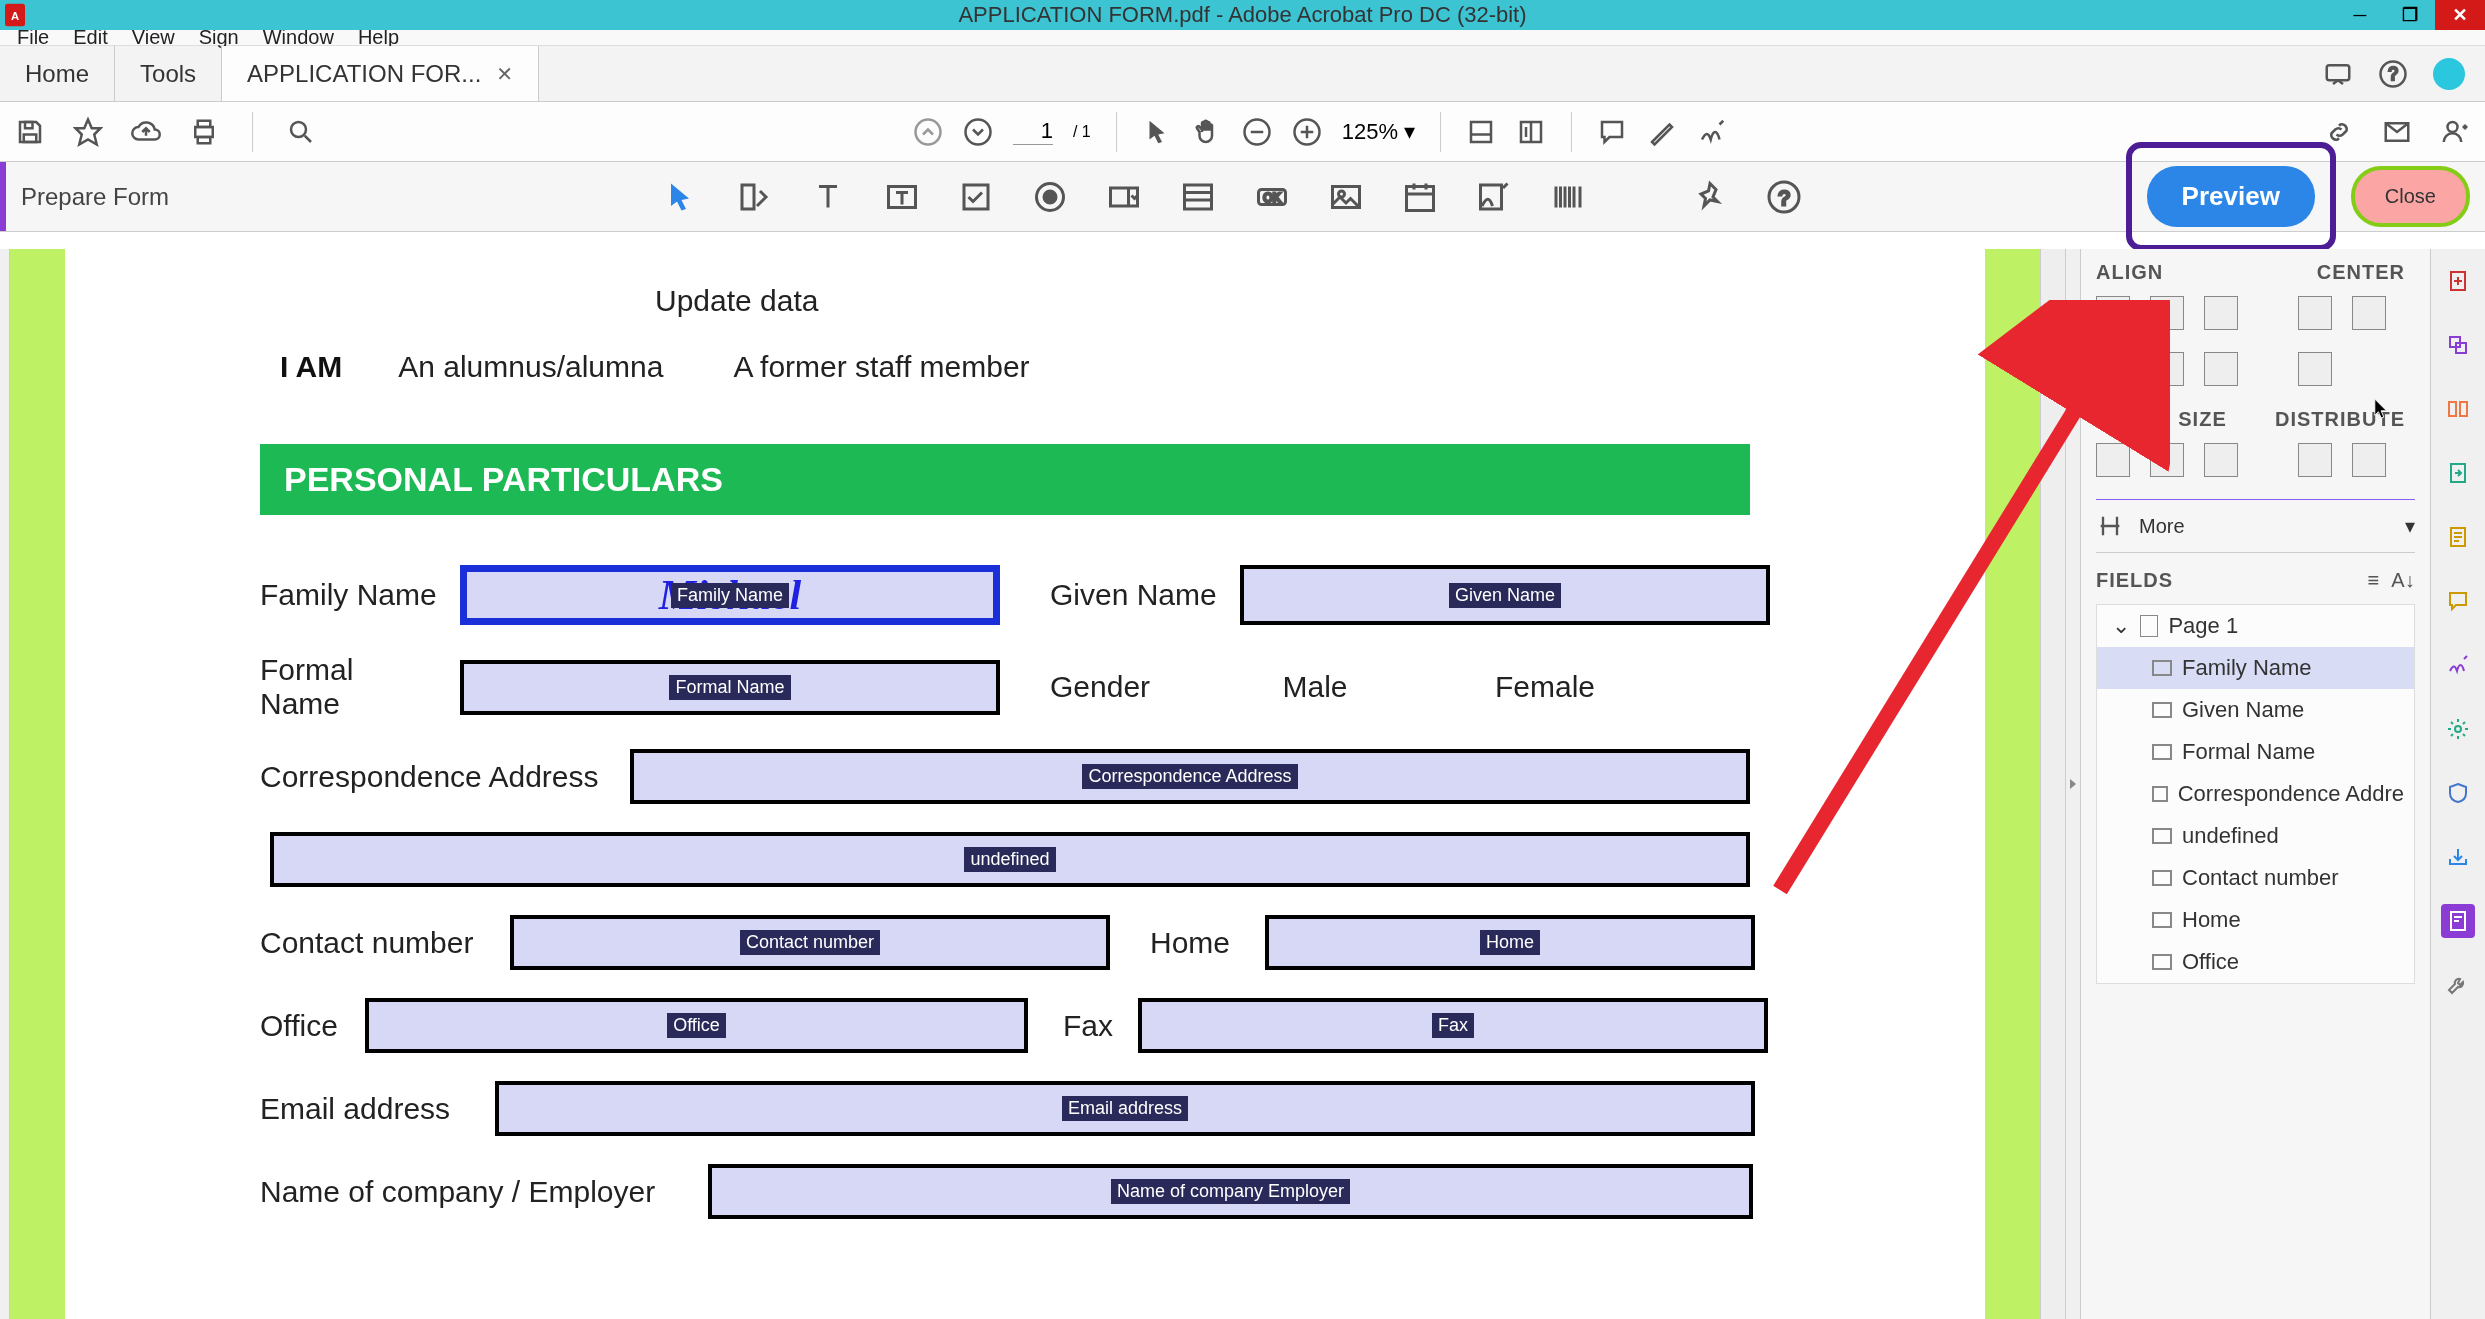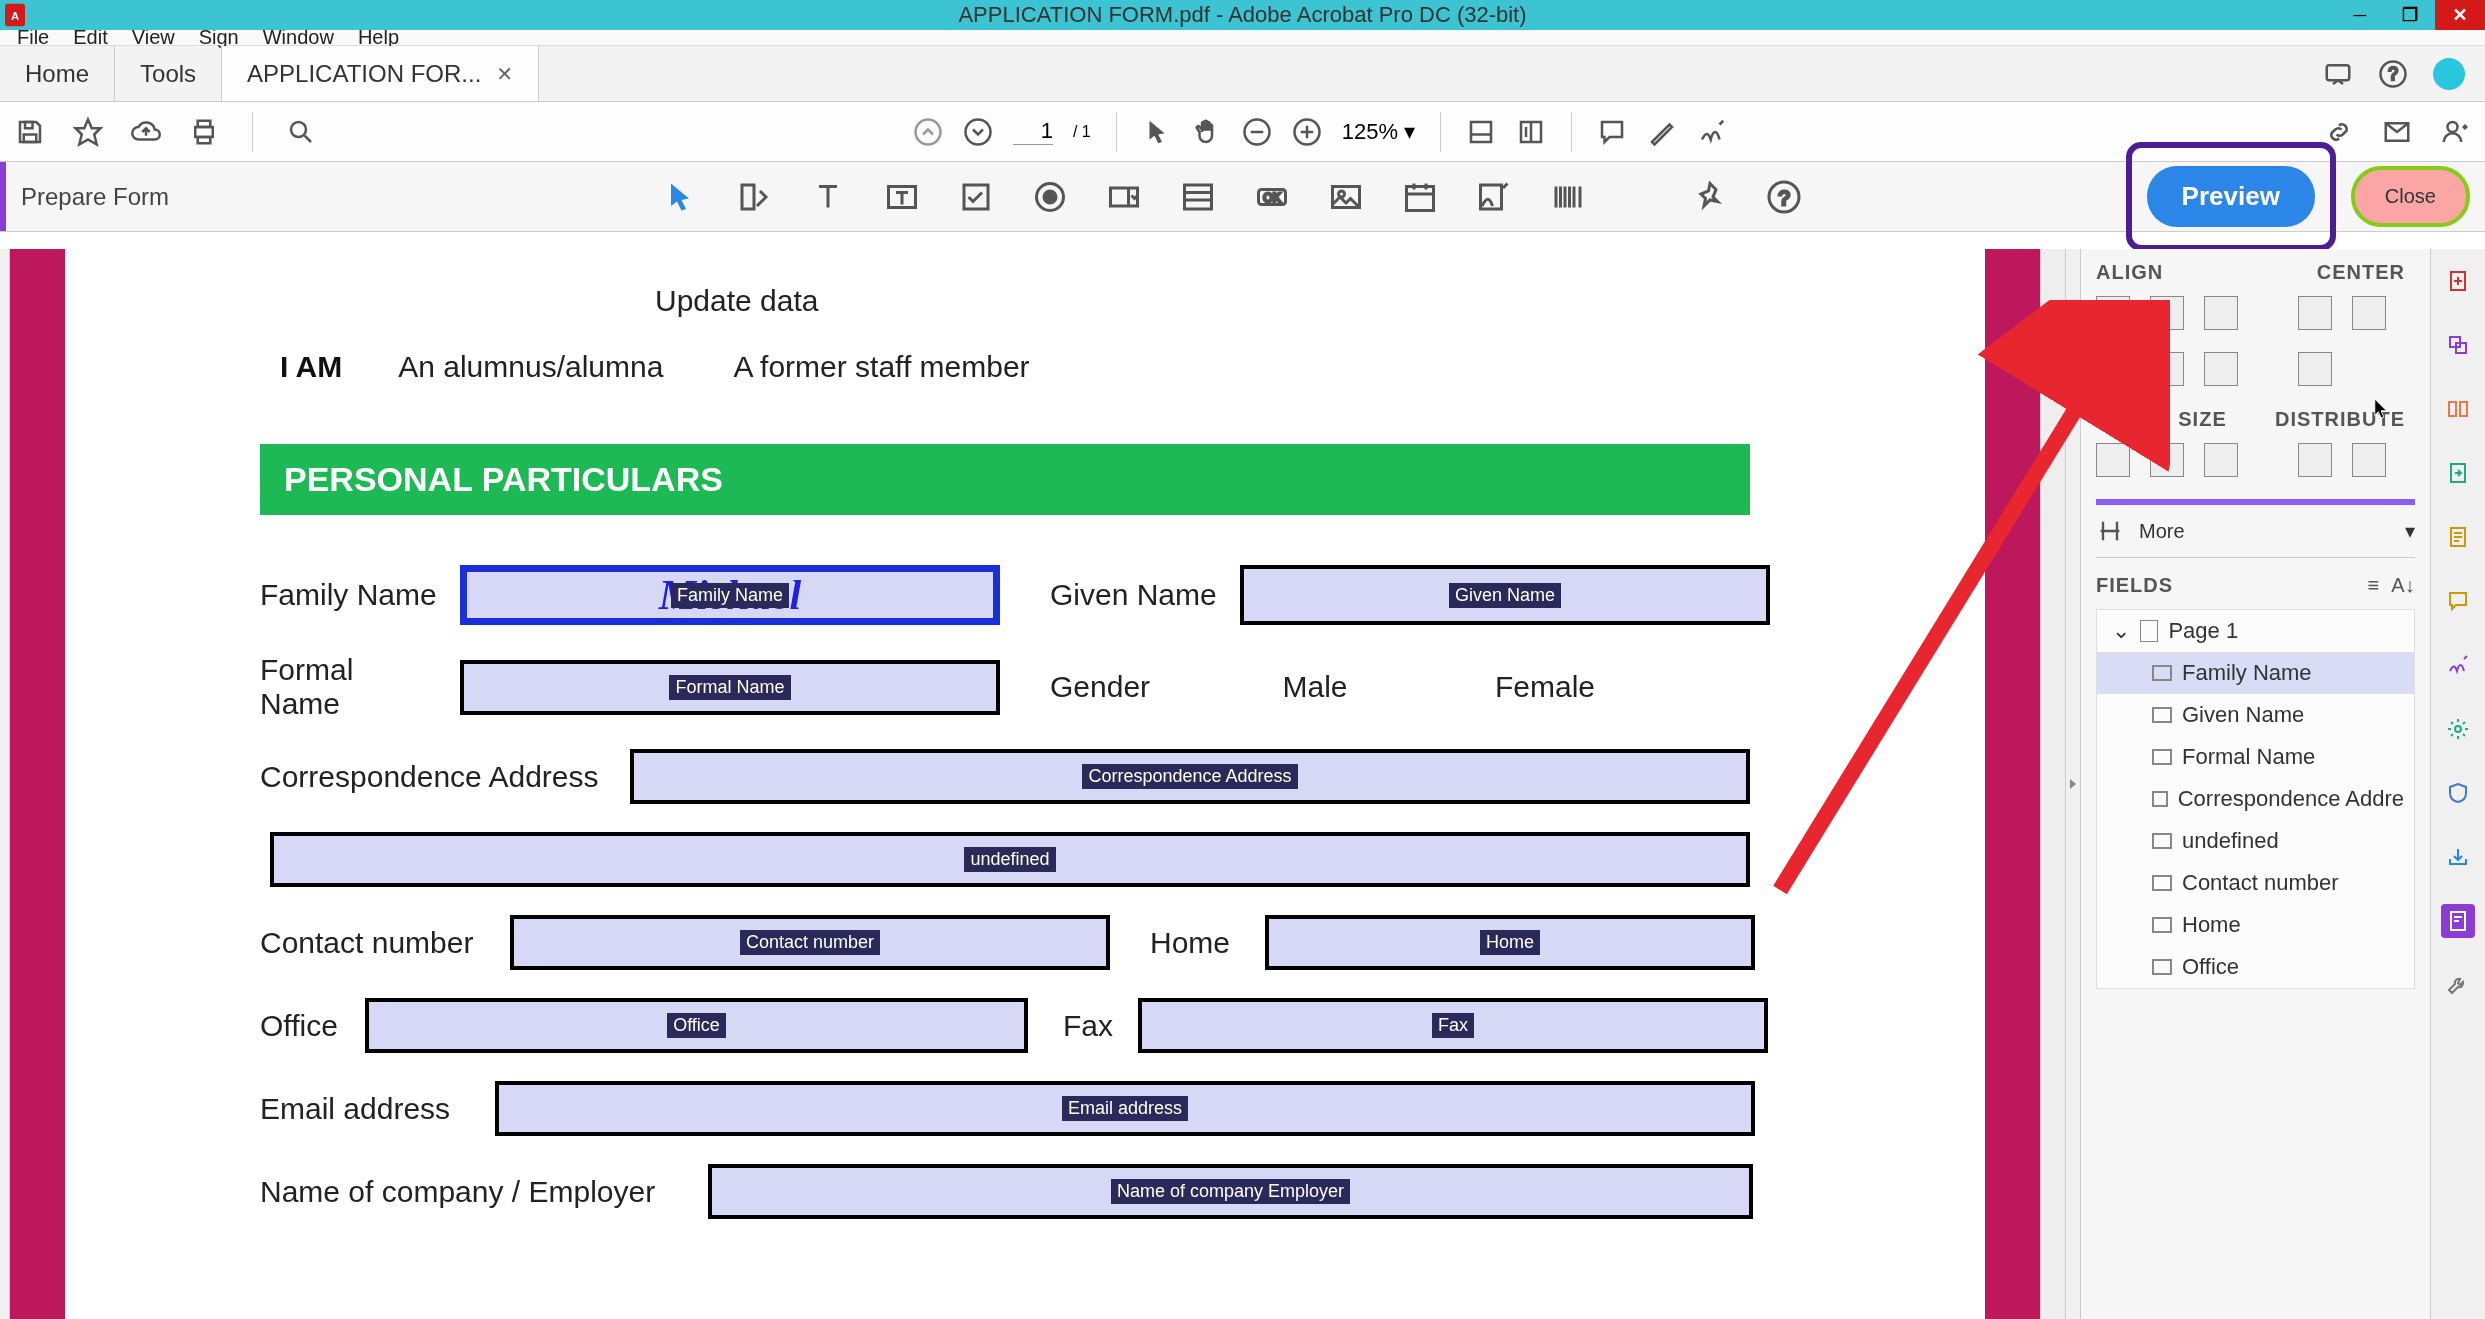--- a/index.html
+++ b/index.html
@@ -42,21 +42,21 @@
 .prepare-bar .label { font-size: 24px; color: #444; margin-left: 15px; }
 .prepare-bar .form-tools { position: absolute; left: 662px; display: flex; gap: 38px; align-items: center; }
 .prepare-bar .form-tools .icon { width: 36px; height: 36px; }
 .prepare-bar .right-buttons { position: absolute; right: 15px; display: flex; align-items: center; gap: 15px; }
 .preview-highlight { border: 6px solid #4c1d95; border-radius: 15px; padding: 18px 15px; }
 .btn-preview { background: #2c86e7; color: #fff; border: none; border-radius: 30px; padding: 15px 35px; font-size: 26px; font-weight: bold; cursor: pointer; }
 .btn-close { background: #fca5a5; color: #333; border: 4px solid #84cc16; border-radius: 30px; padding: 15px 30px; font-size: 20px; cursor: pointer; }
 
 
 .workspace { position: absolute; top: 249px; bottom: 0; left: 0; right: 0; display: flex; }
-.doc-pane { flex: 1; background: #be185d; display: flex; justify-content: center; overflow: hidden; position: relative; }
+.doc-pane { flex: 1; background: #bef264; display: flex; justify-content: center; overflow: hidden; position: relative; }
 .doc-page { background: #fff; width: 1920px; margin-top: 0; padding: 30px 100px; position: relative; }
 
 
 .doc-page .update-text { font-size: 30px; color: #222; margin-left: 490px; margin-top: 5px; }
 .doc-page .iam-row { display: flex; align-items: center; margin-top: 32px; }
 .doc-page .iam-label { font-size: 30px; font-weight: bold; color: #111; margin-left: 115px; }
 .doc-page .iam-opt { font-size: 30px; color: #222; }
 .section-banner { background: #1db954; color: #fff; font-size: 34px; font-weight: bold; padding: 16px 24px; margin-top: 60px; width: 1490px; margin-left: 95px; }
 .form-rows { margin-left: 95px; margin-top: 50px; }
 .form-row { display: flex; align-items: center; gap: 20px; margin-bottom: 28px; }
@@ -66,21 +66,21 @@
 .fld-box .tag { background: #2a2a5a; color: #fff; font-size: 18px; padding: 2px 6px; }
 .fld-box .bg-text { position: absolute; font-size: 42px; font-weight: bold; font-style: italic; color: #2020e0; z-index: 0; font-family: "Times New Roman", serif; }
 .fld-box .tag { z-index: 1; }
 
 
 .right-panel { width: 350px; background: #f6f6f6; border-left: 1px solid #ccc; padding: 12px 15px; font-size: 20px; color: #333; position: relative; overflow: hidden; }
 .right-panel .section-title { font-size: 20px; font-weight: bold; color: #555; letter-spacing: 1px; }
 .right-panel .head-row { display: flex; justify-content: space-between; padding-right: 10px; }
 .right-panel .icon-grid { display: flex; gap: 20px; margin-top: 12px; margin-bottom: 22px; flex-wrap: wrap; }
 .right-panel .icon-grid .ib { width: 34px; height: 34px; border: 1px solid #888; background: #eee; }
-.right-panel .more-row { display: flex; align-items: center; gap: 15px; padding: 12px 0; border-top: 6px solid #8b5cf6; border-bottom: 1px solid #ccc; margin-bottom: 15px; }
+.right-panel .more-row { display: flex; align-items: center; gap: 15px; padding: 12px 0; border-top: 1px solid #8b5cf6; border-bottom: 1px solid #ccc; margin-bottom: 15px; }
 .right-panel .fields-header { display: flex; justify-content: space-between; align-items: center; margin-bottom: 12px; }
 .right-panel .tree { font-size: 22px; overflow-y: auto; max-height: 420px; border: 1px solid #ddd; background: #fcfcfc; }
 .right-panel .tree-item { padding: 8px 10px 8px 55px; display: flex; align-items: center; gap: 10px; white-space: nowrap; cursor: pointer; }
 .right-panel .tree-item.page { padding-left: 15px; font-weight: normal; }
 .right-panel .tree-item.selected { background: #d8dcf5; }
 .right-panel .tree-item .fi { width: 20px; height: 16px; border: 2px solid #888; display: inline-block; position: relative; }
 .right-panel .distribute-btn { border: 2px solid #888; border-radius: 30px; padding: 12px 40px; font-size: 24px; background: #fff; cursor: pointer; margin-top: 20px; display: block; width: 100%; text-align: center; }
 
 
 .icon-strip { width: 55px; background: #f0f0f0; border-left: 1px solid #ccc; display: flex; flex-direction: column; align-items: center; gap: 30px; padding-top: 15px; }

